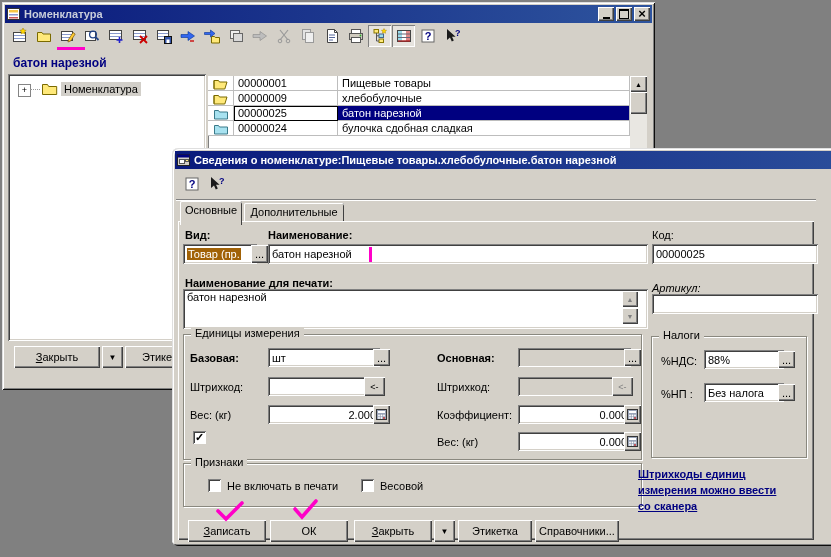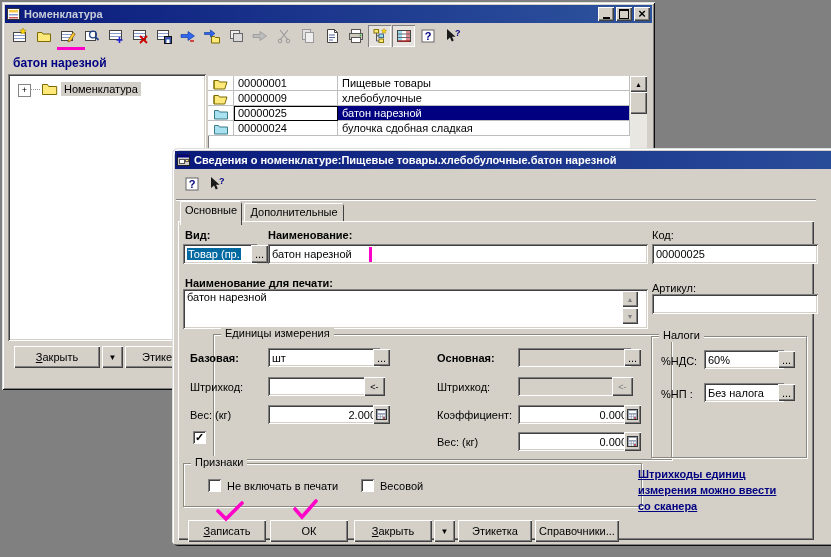--- a/index.html
+++ b/index.html
@@ -344,21 +344,21 @@
 
     <div class="tab" style="left:8px;top:53px;width:62px;height:21px;z-index:2;">Основные</div>
     <div class="tab" style="left:72px;top:55px;width:100px;height:18px;">Дополнительные</div>
 
     <div class="page" style="left:6px;top:73px;width:636px;height:319px;z-index:1;"></div>
 
     <div class="abs" style="left:0;top:0;width:648px;height:398px;z-index:3;">
 
       <div class="lbl b" style="left:13px;top:81px;">Вид:</div>
       <div class="field" style="left:11px;top:96px;width:66px;height:20px;">
-        <span style="background:#0369a1;color:#fff;padding:0 1px;">Товар (пр.</span>
+        <span style="background:#a16207;color:#fff;padding:0 1px;">Товар (пр.</span>
       </div>
       <div class="btn" style="left:79px;top:97px;width:17px;height:18px;">
           <span>...</span>
         </div>
 
       <div class="lbl b" style="left:96px;top:81px;">Наименование:</div>
       <div class="field" style="left:96px;top:96px;width:372px;height:20px;">
         <span>батон нарезной</span>
           <span class="caret"></span>
       </div>
@@ -372,26 +372,26 @@
       <div class="field" style="left:11px;top:141px;width:457px;height:38px;align-items:flex-start;padding-top:2px;">
         <span>батон нарезной</span>
       </div>
       <div class="btn" style="left:450px;top:143px;width:16px;height:16px;font-size:7px;color:#808080;">
           <span>▲</span>
         </div>
       <div class="btn" style="left:450px;top:160px;width:16px;height:16px;font-size:7px;color:#808080;">
           <span>▼</span>
         </div>
 
-      <div class="lbl" style="left:480px;top:134px;">Артикул:</div>
+      <div class="lbl" style="left:480px;top:134px;font-style:italic;">Артикул:</div>
       <div class="field" style="left:480px;top:146px;width:158px;height:20px;">
           <span></span>
         </div>
 
-      <div class="grp" style="left:11px;top:186px;width:457px;height:124px;margin-left:30px;">
+      <div class="grp" style="left:11px;top:186px;width:457px;height:124px;">
         <span class="lg">Единицы измерения</span>
       </div>
       <div class="lbl b" style="left:18px;top:204px;">Базовая:</div>
       <div class="field" style="left:96px;top:200px;width:104px;height:19px;">
           <span>шт</span>
         </div>
       <div class="btn" style="left:201px;top:201px;width:17px;height:17px;">
           <span>...</span>
         </div>
 
@@ -476,21 +476,21 @@
               <circle cx="8" cy="9" r="0.9" fill="#cc3333"></circle>
             </svg>
           </span>
         </div>
 
       <div class="grp" style="left:479px;top:188px;width:154px;height:120px;">
         <span class="lg">Налоги</span>
       </div>
       <div class="lbl" style="left:489px;top:207px;">%НДС:</div>
       <div class="field" style="left:532px;top:202px;width:72px;height:19px;">
-          <span>60%</span>
+          <span>88%</span>
         </div>
       <div class="btn" style="left:606px;top:203px;width:17px;height:17px;">
           <span>...</span>
         </div>
       <div class="lbl" style="left:489px;top:240px;">%НП :</div>
       <div class="field" style="left:532px;top:235px;width:72px;height:19px;">
           <span>Без налога</span>
         </div>
       <div class="btn" style="left:606px;top:236px;width:17px;height:17px;">
           <span>...</span>

